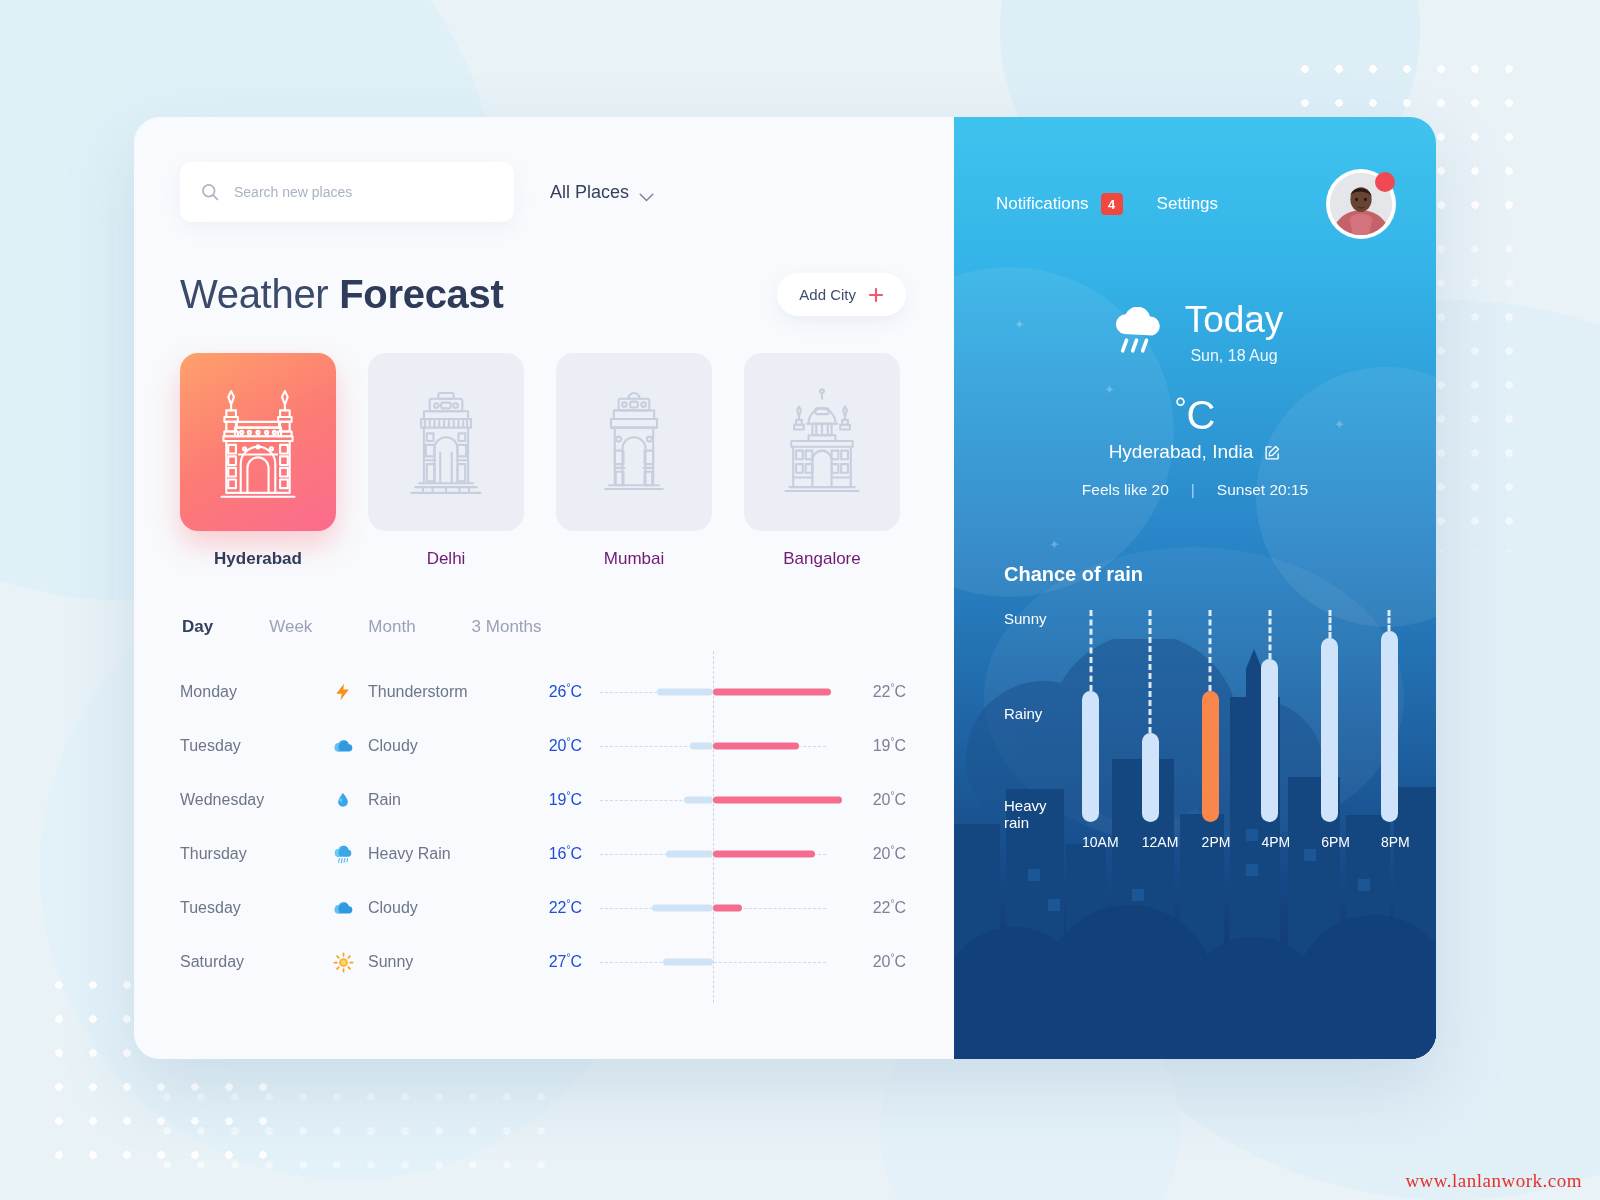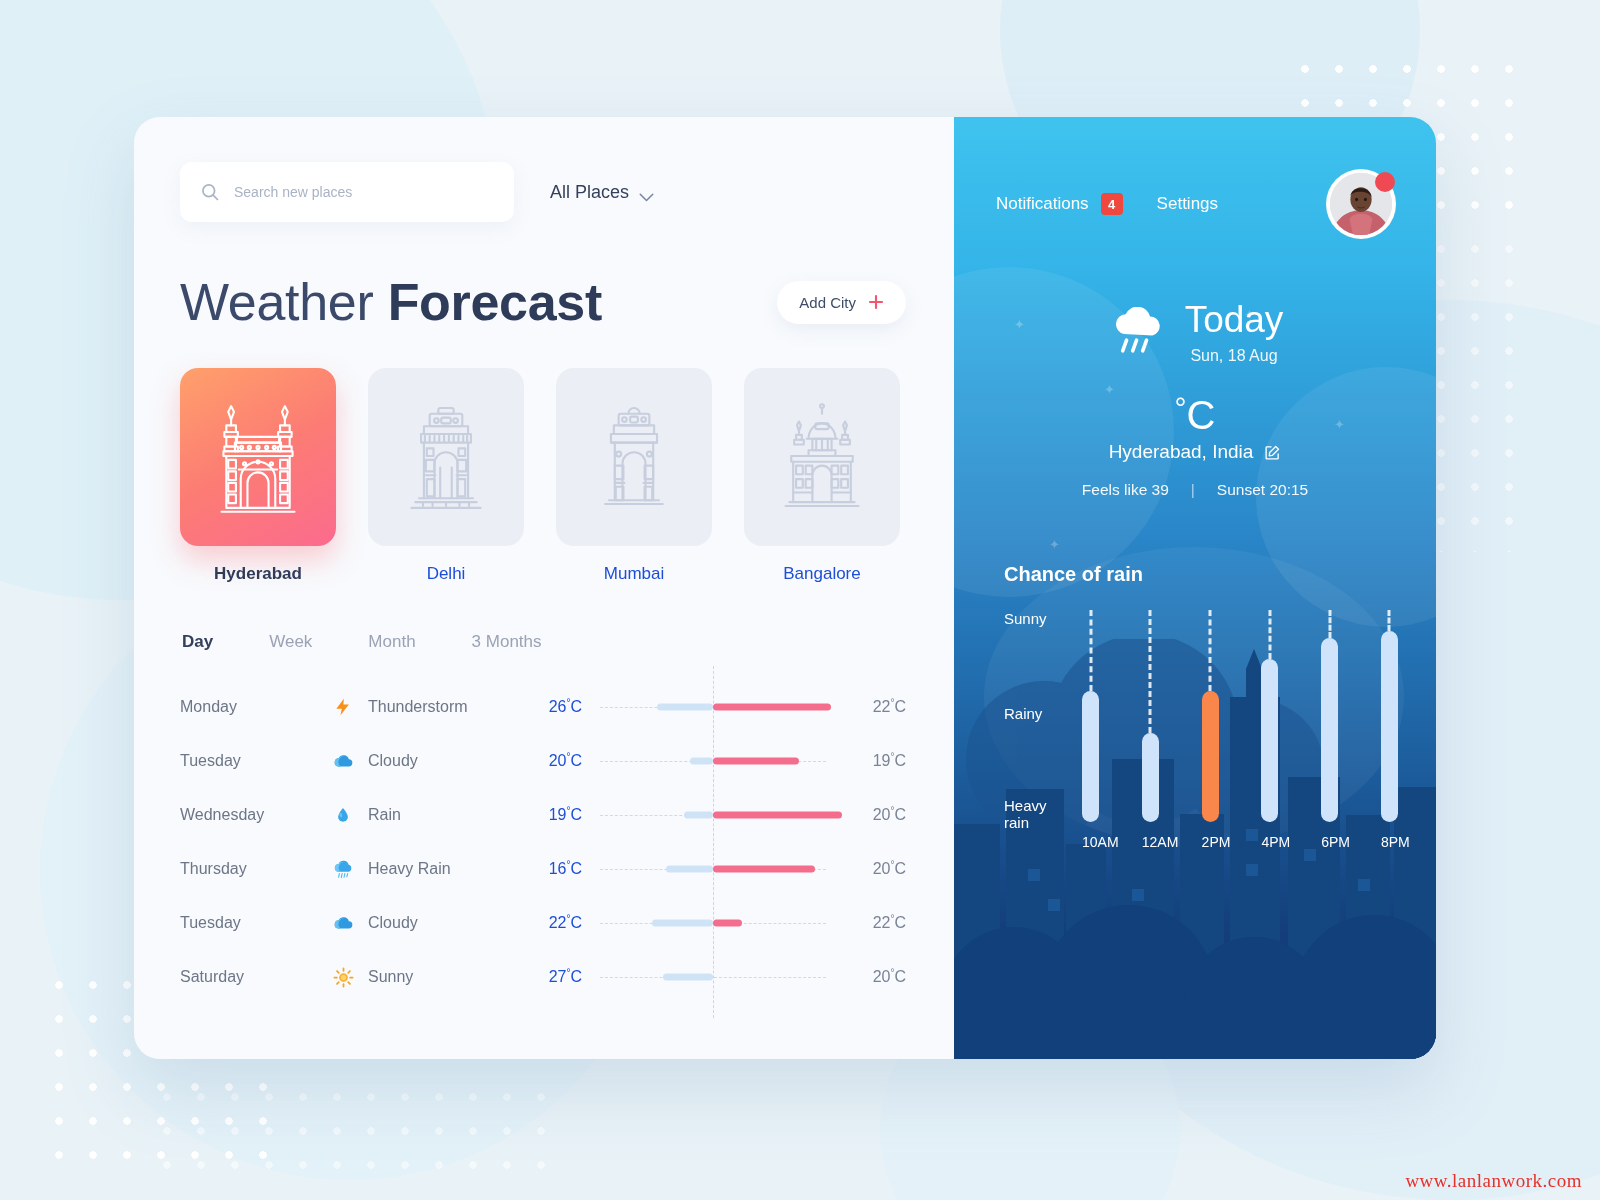--- a/index.html
+++ b/index.html
@@ -81,21 +81,21 @@
   .places-select .label {
     font-size: 18px; color: #35415c; font-weight: 500;
   }
   .chev { width: 15px; height: 9px; color: #7a86a0; }
 
   .title-row {
     display: flex; align-items: center; justify-content: space-between;
     margin-top: 50px;
   }
   .page-title {
-    font-size: 52px; color: #3b4a6b; font-weight: 300; letter-spacing: -.3px;
+    font-size: 40px; color: #3b4a6b; font-weight: 300; letter-spacing: -.3px;
   }
   .page-title b { font-weight: 700; color: #2e3b59; }
 
   .add-city-btn {
     display: flex; align-items: center; gap: 12px;
     background: #ffffff;
     border: none;
     border-radius: 24px;
     padding: 13px 22px;
     cursor: pointer;
@@ -116,21 +116,21 @@
     cursor: pointer;
   }
   .city.active .city-card {
     background: linear-gradient(150deg, #ffa06b 0%, #fc7c74 50%, #fb6b8e 100%);
     box-shadow: 0 14px 28px rgba(250,120,130,.34);
   }
   .city-card svg { width: 96px; height: 126px; }
   .mono-ico { stroke: #c7cedd; fill: none; stroke-width: 2.2; }
   .city.active .mono-ico { stroke: #ffffff; }
   .city-name {
-    margin-top: 18px; font-size: 17px; color: #1d4ed8;
+    margin-top: 18px; font-size: 17px; color: #701a75;
   }
   .city.active .city-name { color: #2f3c5a; font-weight: 600; }
 
   
   .tabs { display: flex; gap: 56px; margin-top: 48px; padding-left: 2px; }
   .tab { font-size: 17px; color: #9aa3b6; cursor: pointer; }
   .tab.active { color: #33405e; font-weight: 700; }
 
   
   .forecast { margin-top: 28px; }
@@ -716,21 +716,21 @@
         <span>Hyderabad, India</span>
         <span class="edit-ico">
           <svg viewBox="0 0 24 24" fill="none" stroke="#ffffff" stroke-width="1.9" stroke-linecap="round" stroke-linejoin="round">
             <path d="M20 14v6a1 1 0 0 1-1 1H4a1 1 0 0 1-1-1V5a1 1 0 0 1 1-1h6"></path>
             <path d="M16.5 3.5l4 4L12 16l-4.6.6L8 12z"></path>
           </svg>
         </span>
       </div>
 
       <div class="meta-row">
-        <span>Feels like 39</span>
+        <span>Feels like 20</span>
         <span class="meta-sep">|</span>
         <span>Sunset 20:15</span>
       </div>
     </div>
 
     <div class="rain-chart">
       <div class="rc-title">Chance of rain</div>
       <div class="rc-body">
         <div class="rc-ylabels" id="rc-ylabels">
             <div class="rc-yl" style="top: 0%;">Sunny</div>

